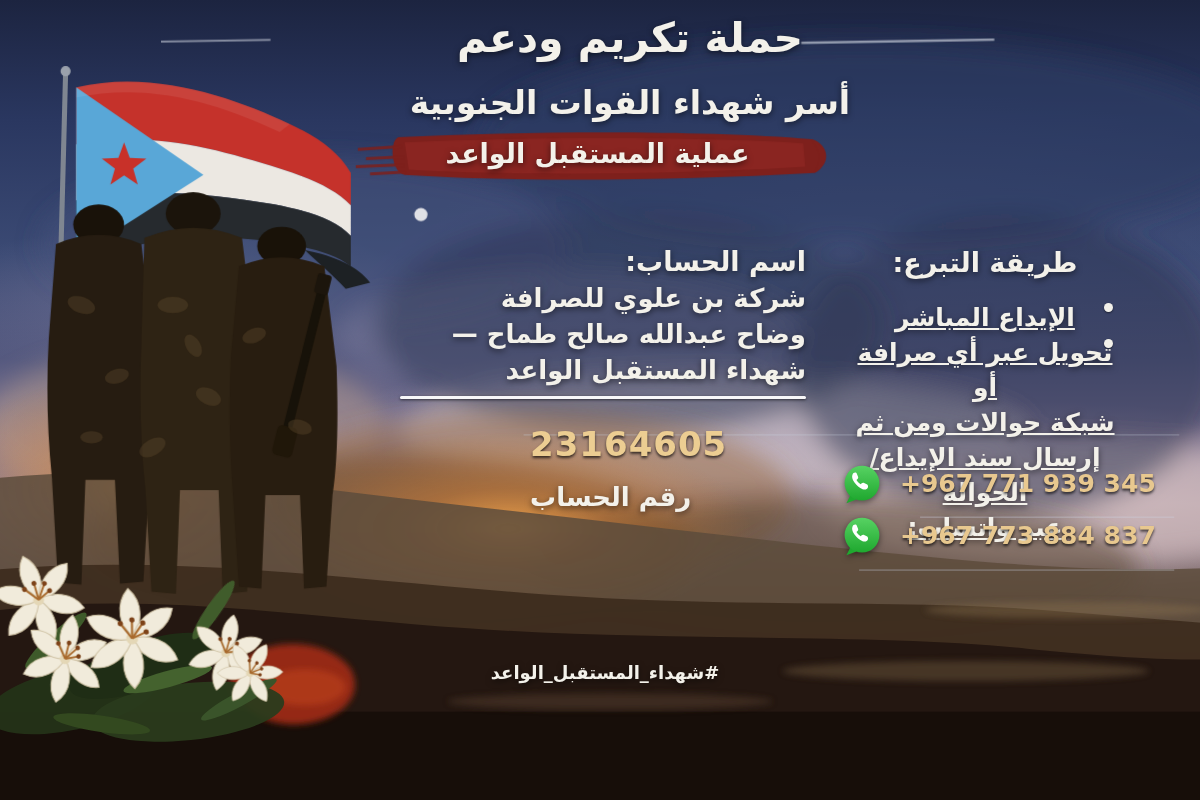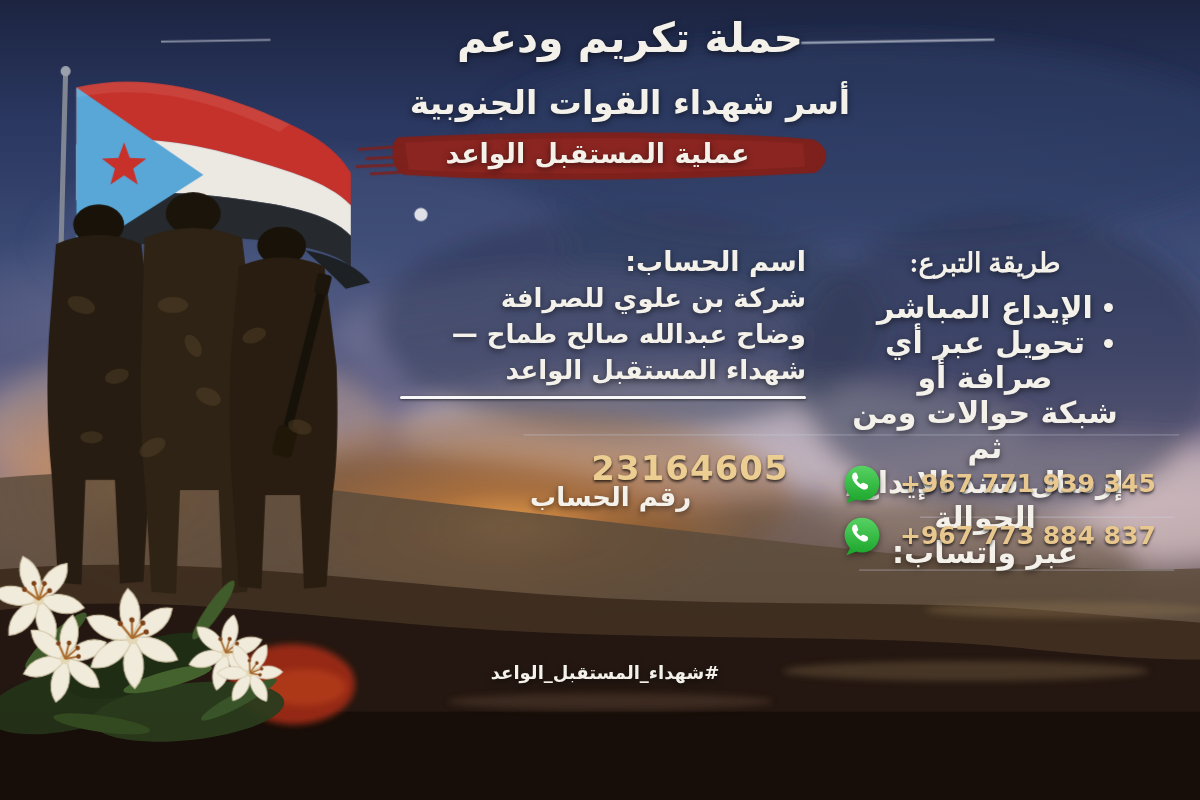--- a/index.html
+++ b/index.html
@@ -17,25 +17,25 @@
   }
   svg.scene{position:absolute;inset:0;z-index:1;pointer-events:none;}
   .txt{position:absolute;z-index:2;color:#f3f1ea;font-weight:700;text-shadow:0 2px 6px rgba(0,0,0,.55);}
   .title{top:14px;left:330px;width:600px;text-align:center;font-size:41px;letter-spacing:.5px;}
   .subtitle{top:83px;left:330px;width:600px;text-align:center;font-size:33px;}
   .banner-text{top:132px;left:390px;width:415px;height:44px;line-height:44px;text-align:center;font-size:27px;z-index:3;}
   .account{top:244px;left:420px;width:386px;text-align:right;direction:rtl;}
   .account .heading{font-size:27px;line-height:36px;}
   .account .line{font-size:26px;line-height:36px;}
   .divider{position:absolute;z-index:2;left:400px;top:396px;width:406px;height:3px;background:rgba(255,255,255,.95);border-radius:2px;box-shadow:0 1px 3px rgba(0,0,0,.6);}
-  .acct-number{top:448px;left:530px;width:320px;text-align:center;font-size:34px;letter-spacing:1px;color:#eccd92;text-shadow:0 2px 3px rgba(0,0,0,.7);}
+  .acct-number{top:424px;left:530px;width:320px;text-align:left;font-size:34px;letter-spacing:1px;color:#eccd92;text-shadow:0 2px 3px rgba(0,0,0,.7);}
   .acct-label{top:482px;left:530px;width:320px;text-align:left;font-size:26px;}
   .donation{top:246px;left:845px;width:280px;text-align:center;direction:rtl;}
-  .donation .heading{font-size:27px;line-height:34px;margin-bottom:10px;font-family:Liberation Serif, serif;}
-  .donation .dline{font-size:30px;line-height:35px;}
+  .donation .heading{font-size:27px;line-height:34px;margin-bottom:20px;}
+  .donation .dline{font-size:25px;line-height:35px;text-decoration:underline;}
   .donation .bullet{position:absolute;right:12px;width:9px;height:9px;border-radius:50%;background:#f3f1ea;box-shadow:0 1px 2px rgba(0,0,0,.5);}
   .b1{top:57px;} .b2{top:93px;}
   .wa-row{position:absolute;z-index:2;left:840px;display:flex;align-items:center;gap:16px;direction:ltr;}
   .wa-row .num{font-weight:700;font-size:25px;color:#e8c88f;text-shadow:0 2px 3px rgba(0,0,0,.7);line-height:44px;white-space:nowrap;}
   .wa-1{top:462px;} .wa-2{top:514px;}
   .wa-icon{width:44px;height:44px;filter:drop-shadow(0 2px 3px rgba(0,0,0,.5));}
   .hashtag{top:662px;left:420px;width:370px;text-align:center;font-size:18px;direction:rtl;}
   .message{top:708px;left:290px;width:740px;text-align:center;font-size:27px;direction:rtl;}
 </style>
 </head>

